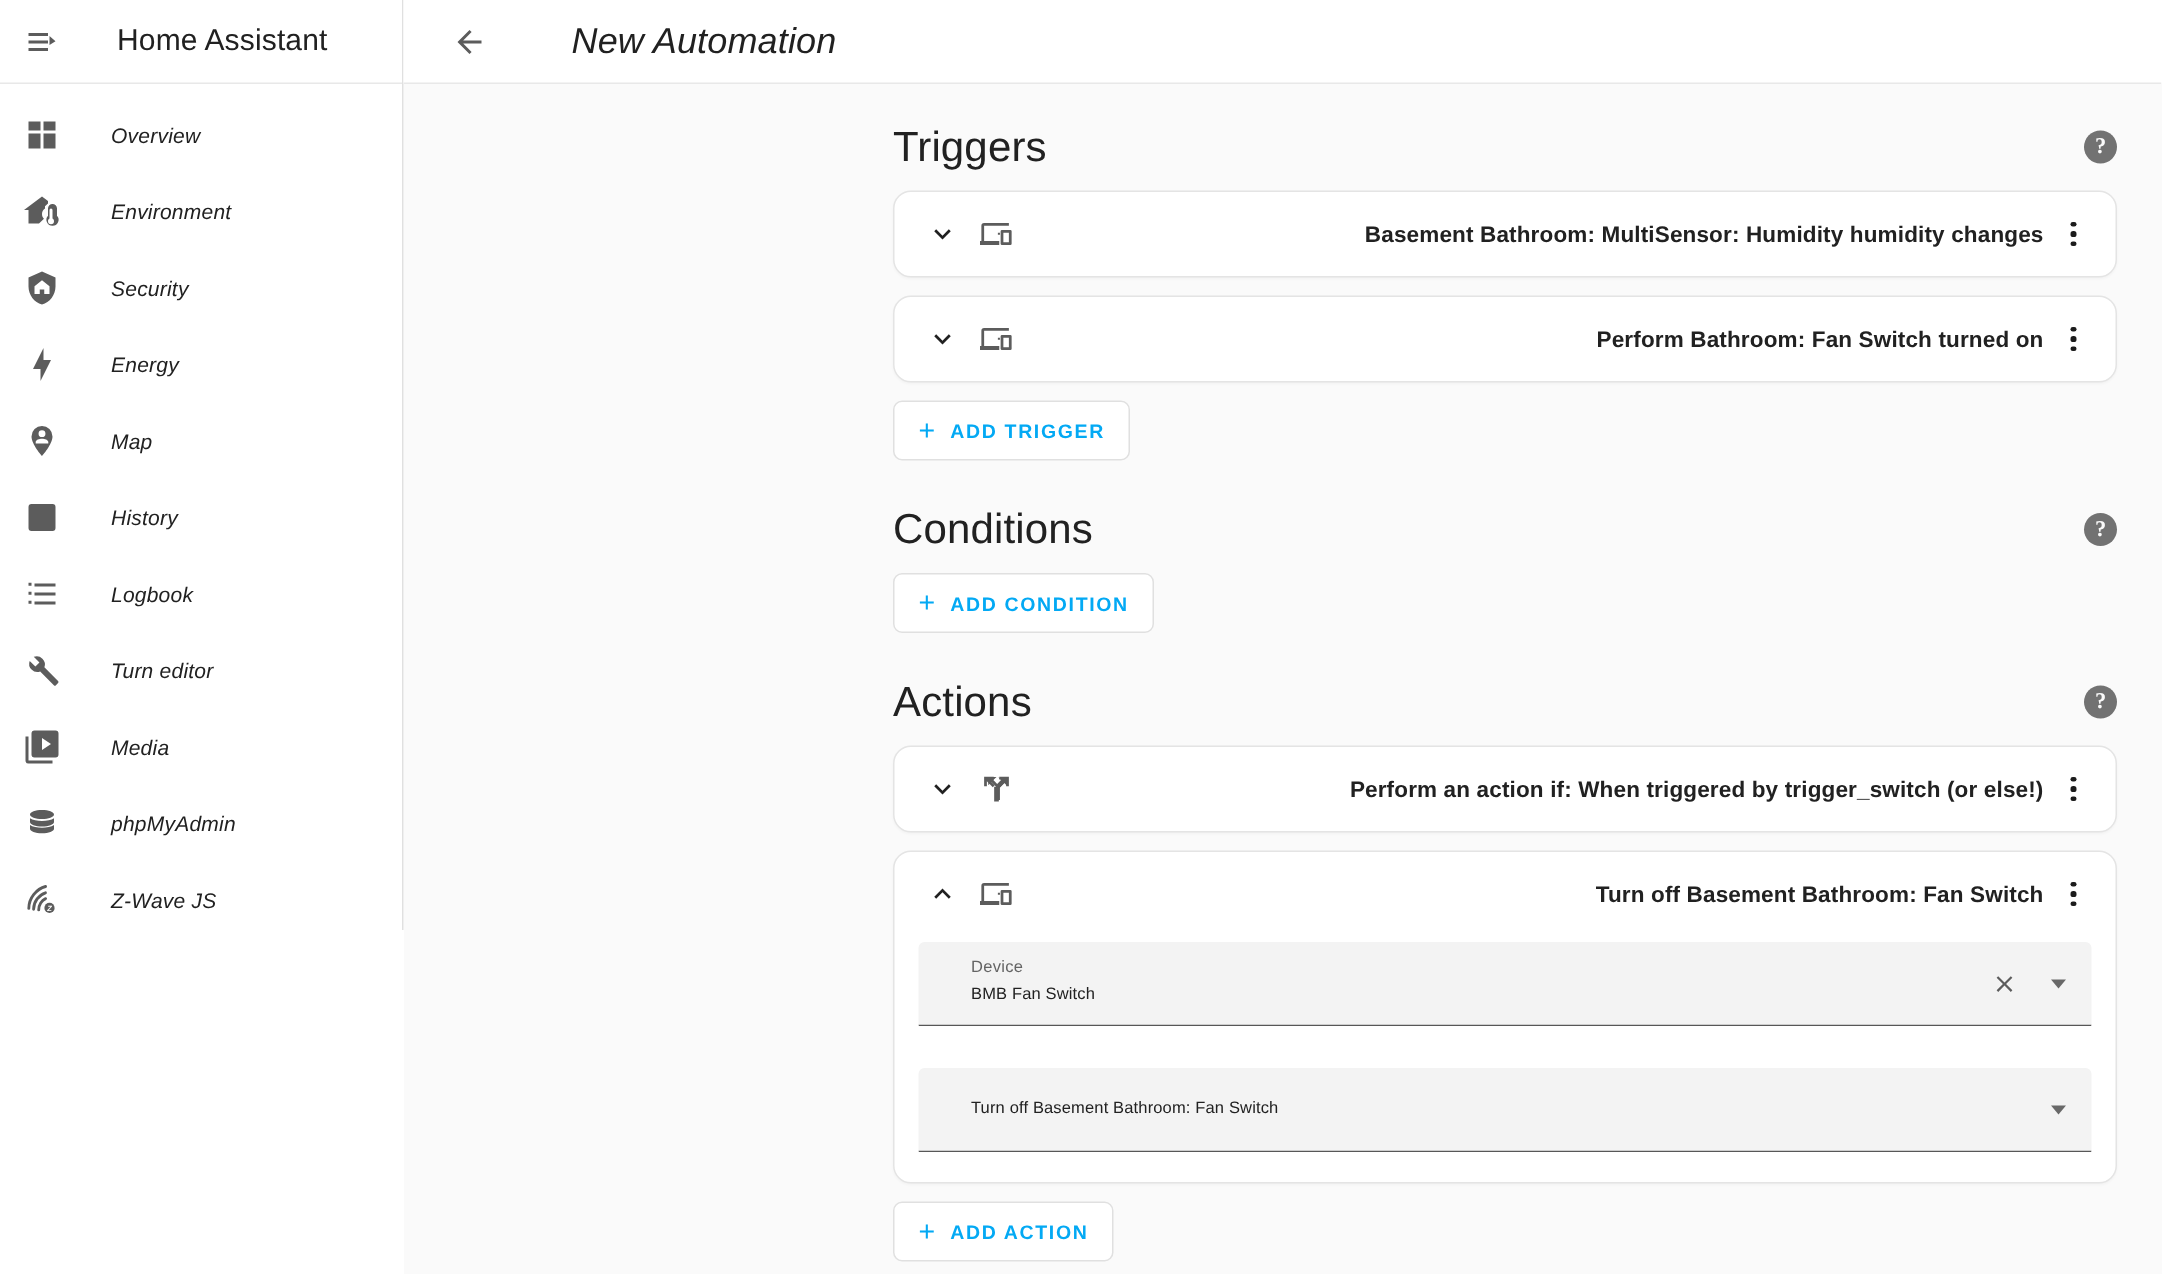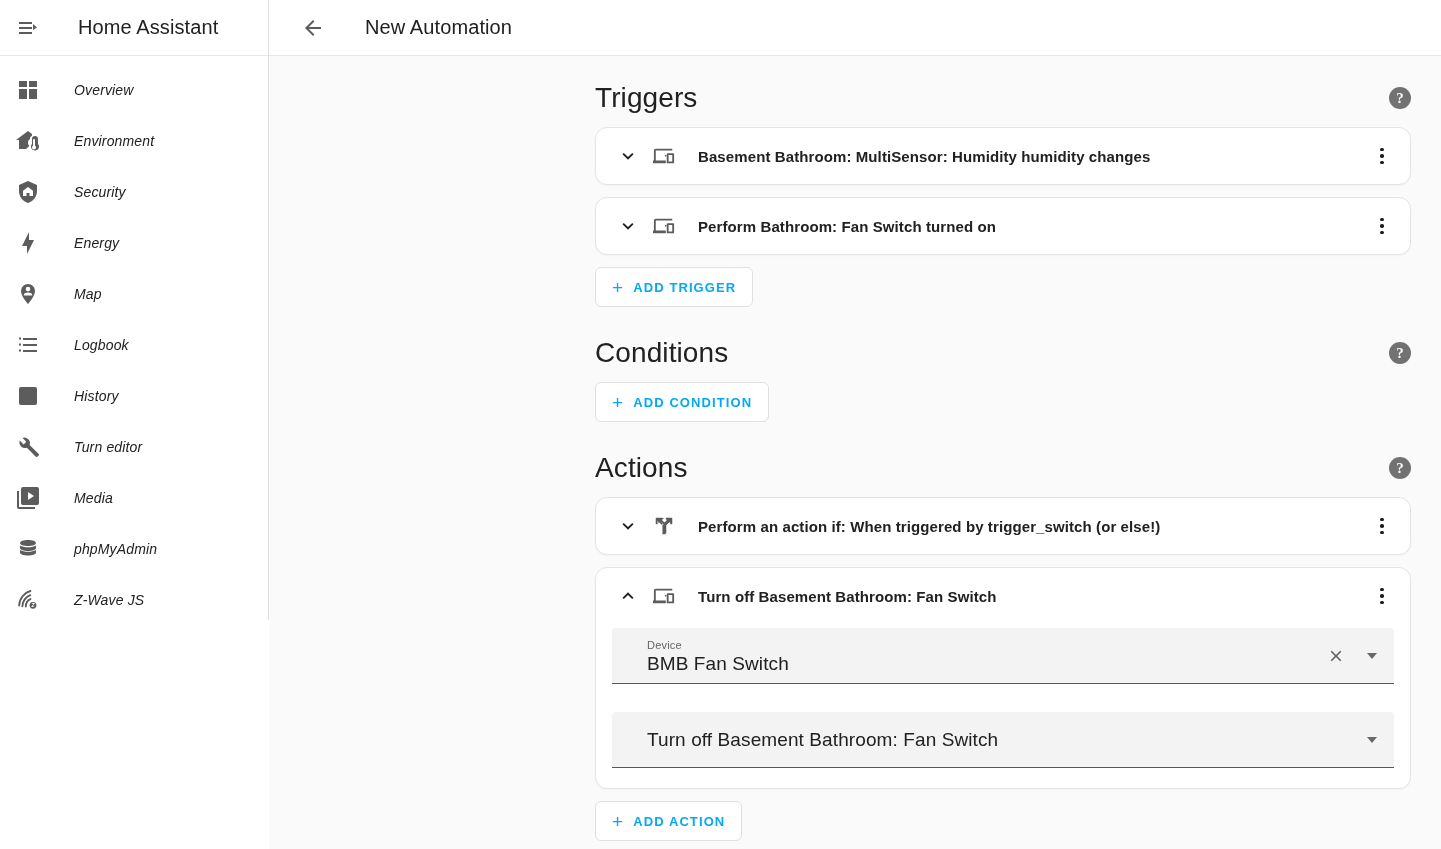--- a/index.html
+++ b/index.html
@@ -55,22 +55,22 @@
     height: 56px; flex: 0 0 56px; background: #ffffff;
     display: flex; align-items: center;
     border-bottom: 1px solid #e8e8e8;
   }
   .back-btn {
     width: 48px; height: 48px; margin-left: 20px;
     display: flex; align-items: center; justify-content: center;
     border-radius: 50%; cursor: pointer; color: #5c5c5c;
   }
   .toolbar-title {
-    font-size: 20px; color: #212121; font-weight: 400;
-    margin-left: 28px; letter-spacing: .1px;
+    font-size: 24px; color: #212121; font-weight: 400;
+    margin-left: 44px; letter-spacing: .1px; font-style: italic;
   }
 
   .content {
     flex: 1 1 auto; background: #fafafa;
     overflow-y: auto; padding: 0 10px 0 0;
   }
   .inner { padding: 0 10px 40px 0; }
 
   .section-head {
     display: flex; align-items: center; justify-content: space-between;
@@ -107,43 +107,43 @@
     display: flex; align-items: center; justify-content: center;
     color: #212121; cursor: pointer; border-radius: 50%;
   }
   .card-icon {
     width: 24px; height: 24px; flex: 0 0 24px;
     display: flex; align-items: center; justify-content: center;
     color: #5c5c5c; margin-left: 4px;
   }
   .card-title {
     flex: 1 1 auto; font-size: 15px; color: #212121;
-    font-weight: 700; margin-left: 22px; letter-spacing: .1px;
-    white-space: nowrap; overflow: hidden; text-overflow: ellipsis;
+    font-weight: 700; margin-left: 12px; letter-spacing: .1px;
+    white-space: nowrap; overflow: hidden; text-overflow: ellipsis; text-align: right;
   }
   .kebab {
     width: 40px; height: 40px; flex: 0 0 40px;
     display: flex; flex-direction: column; align-items: center;
     justify-content: center; gap: 3px; cursor: pointer; border-radius: 50%;
   }
   .kebab i { width: 3.5px; height: 3.5px; border-radius: 50%; background: #1c1c1c; display: block; }
 
   .card-body { padding: 4px 16px 20px 16px; }
 
   .field {
     background: #f3f3f3;
     border-top-left-radius: 4px; border-top-right-radius: 4px;
     border-bottom: 1px solid #575757;
     height: 56px; display: flex; align-items: center;
     padding: 0 4px 0 16px; position: relative; cursor: text;
   }
   .field + .field { margin-top: 28px; }
   .field-texts { flex: 1 1 auto; min-width: 0; display: flex; flex-direction: column; justify-content: center; margin-left: 19px; }
   .field-label { font-size: 11px; color: #646464; line-height: 14px; margin-bottom: 2px; letter-spacing: .2px; }
-  .field-value { font-size: 19px; color: #212121; line-height: 19px; letter-spacing: .1px;
+  .field-value { font-size: 11px; color: #212121; line-height: 19px; letter-spacing: .1px;
                  white-space: nowrap; overflow: hidden; text-overflow: ellipsis; }
   .field-btn {
     width: 36px; height: 36px; flex: 0 0 36px;
     display: flex; align-items: center; justify-content: center;
     color: #5c5c5c; cursor: pointer; border-radius: 50%;
   }
   .caret { width: 0; height: 0; border-left: 5.5px solid transparent;
            border-right: 5.5px solid transparent; border-top: 6px solid #686868; }
 
   .add-btn {
@@ -213,33 +213,33 @@
           <svg width="24" height="24" viewBox="0 0 24 24" fill="currentColor">
               <path d="M12 2a7 7 0 0 0-7 7c0 5.2 7 13 7 13s7-7.8 7-13a7 7 0 0 0-7-7m0 2.8a2.3 2.3 0 1 1 0 4.6 2.3 2.3 0 0 1 0-4.6m0 5.7c1.8 0 4.2.8 4.2 2.2v.9H7.8v-.9c0-1.4 2.4-2.2 4.2-2.2Z"></path>
             </svg>
         </span>
         <span class="nav-label">Map</span>
       </div>
 
       <div class="nav-item">
         <span class="nav-icon">
           <svg width="24" height="24" viewBox="0 0 24 24" fill="currentColor">
+              <path d="M5 3h14a2 2 0 0 1 2 2v14a2 2 0 0 1-2 2H5a2 2 0 0 1-2-2V5a2 2 0 0 1 2-2m2 12h2v2H7v-2m4-6h2v8h-2V9m4 3h2v5h-2v-5Z"></path>
+            </svg>
+        </span>
+        <span class="nav-label">History</span>
+      </div>
+
+      <div class="nav-item">
+        <span class="nav-icon">
+          <svg width="24" height="24" viewBox="0 0 24 24" fill="currentColor">
               <path d="M7 5h14v2H7V5m0 6h14v2H7v-2m0 6h14v2H7v-2M3 4.5h2v2H3v-2m0 6h2v2H3v-2m0 6h2v2H3v-2Z"></path>
             </svg>
         </span>
         <span class="nav-label">Logbook</span>
-      </div>
-
-      <div class="nav-item">
-        <span class="nav-icon">
-          <svg width="24" height="24" viewBox="0 0 24 24" fill="currentColor">
-              <path d="M5 3h14a2 2 0 0 1 2 2v14a2 2 0 0 1-2 2H5a2 2 0 0 1-2-2V5a2 2 0 0 1 2-2m2 12h2v2H7v-2m4-6h2v8h-2V9m4 3h2v5h-2v-5Z"></path>
-            </svg>
-        </span>
-        <span class="nav-label">History</span>
       </div>
 
       <div class="nav-item">
         <span class="nav-icon">
           <svg width="24" height="24" viewBox="0 0 24 24" fill="currentColor">
               <path d="M22.7 19 13.6 9.9a5.5 5.5 0 0 0-7.1-7l3.8 3.8-2.7 2.7L3.8 5.6a5.5 5.5 0 0 0 7 7.1l9.1 9.1a1 1 0 0 0 1.4 0l1.4-1.4a1 1 0 0 0 0-1.4Z"></path>
             </svg>
         </span>
         <span class="nav-label">Turn editor</span>
       </div>

